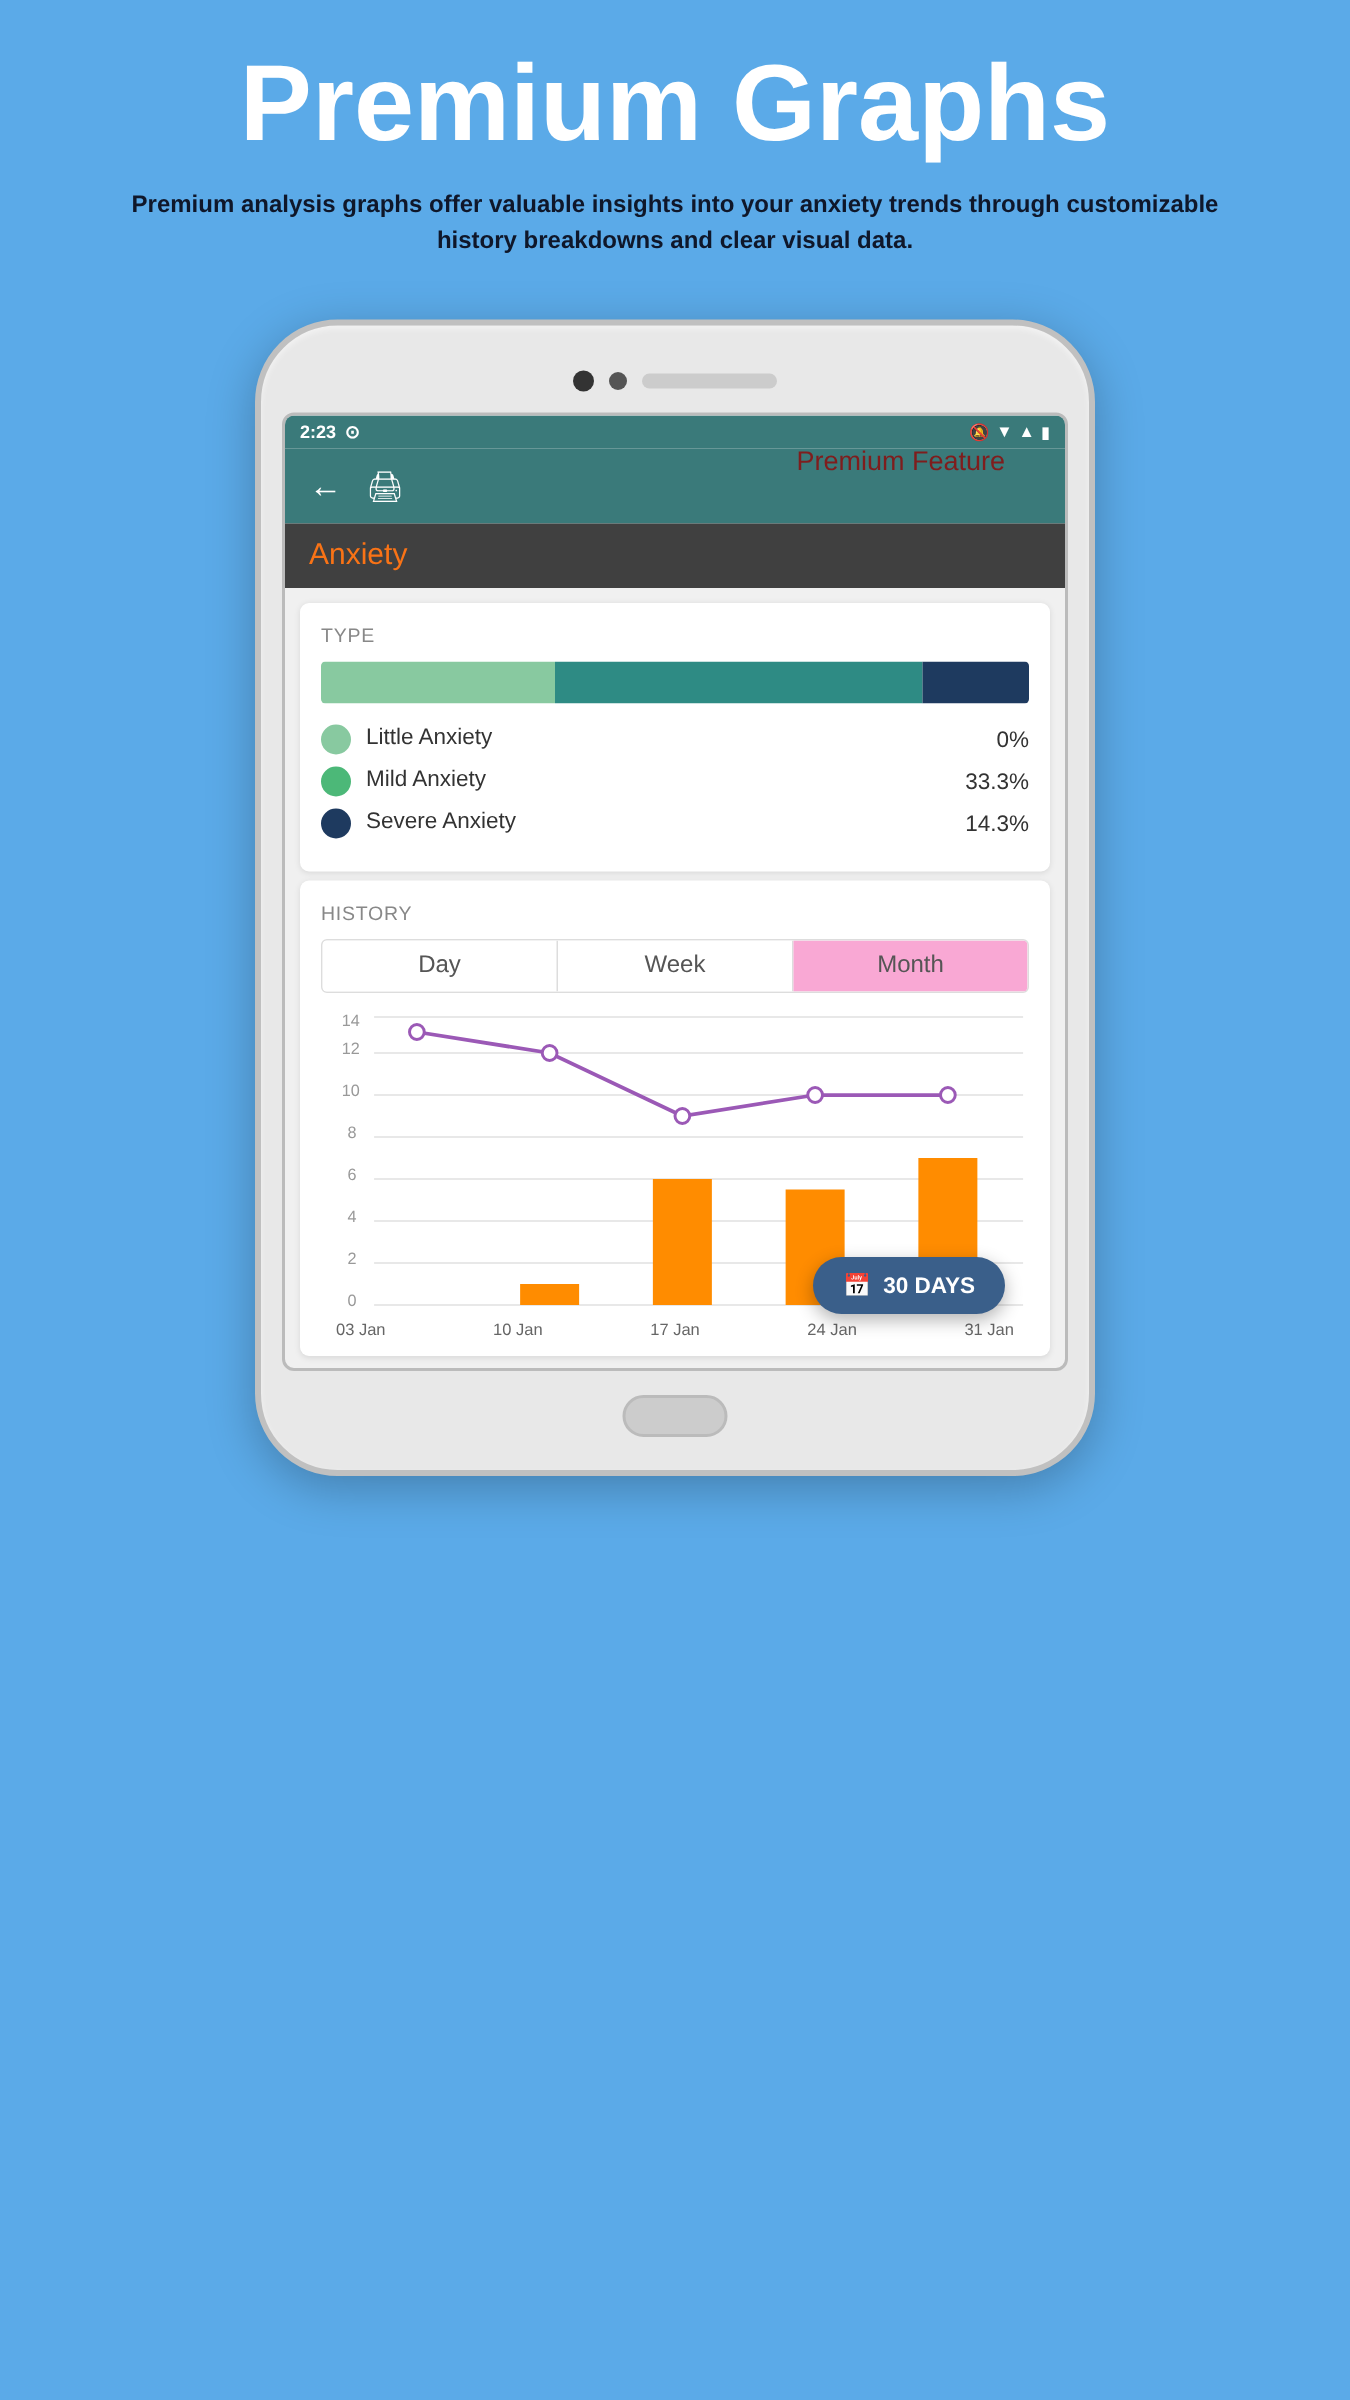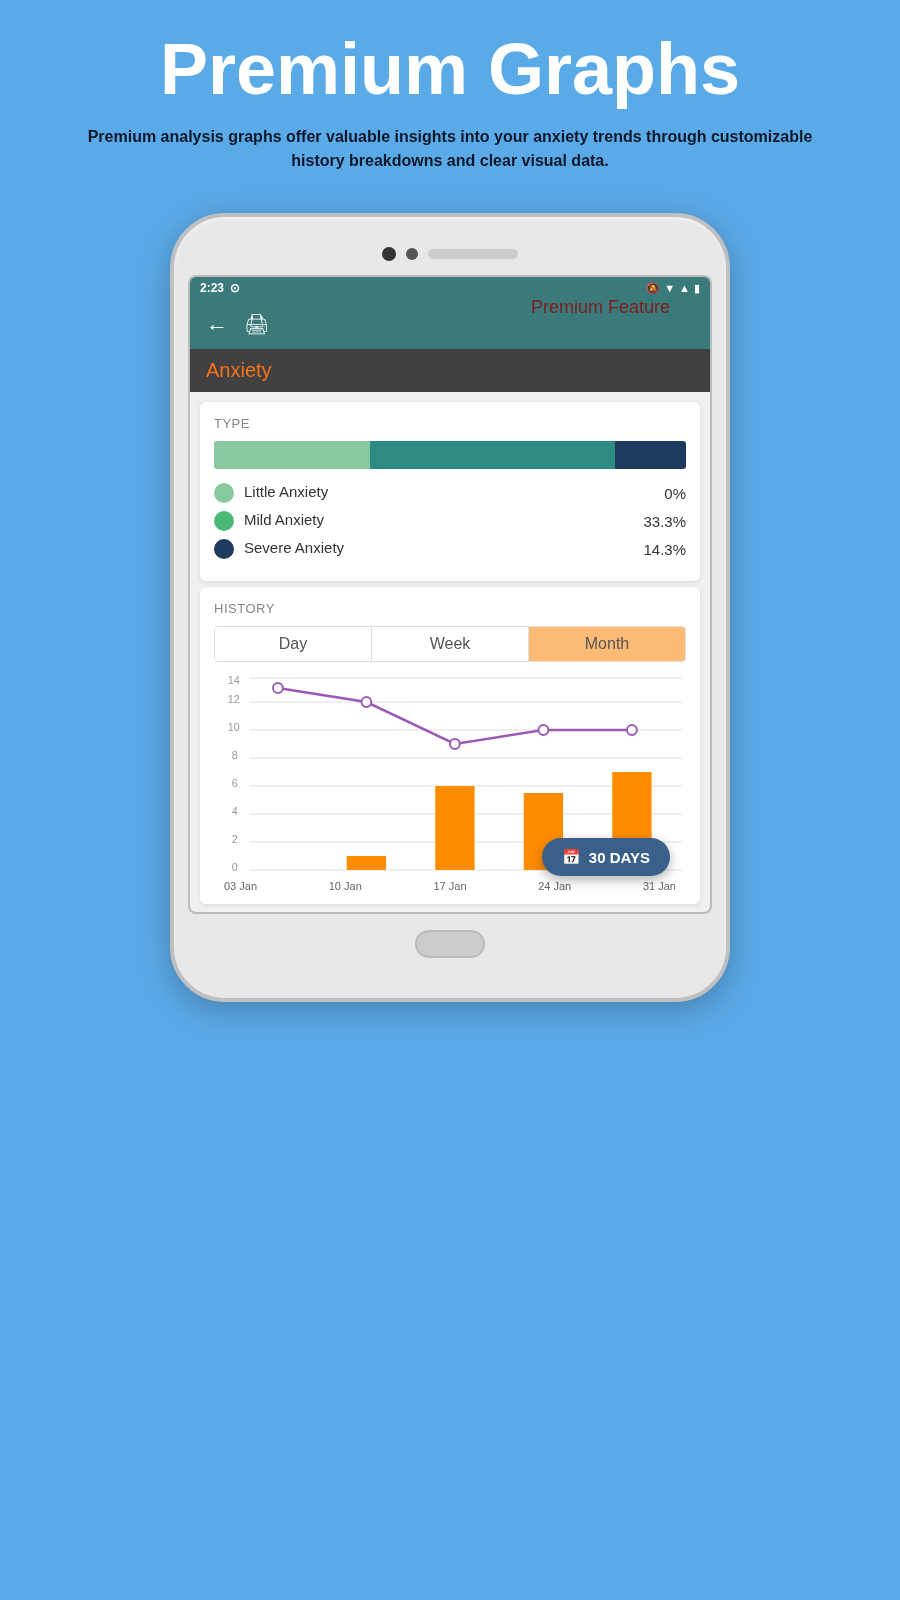--- a/index.html
+++ b/index.html
@@ -49,21 +49,21 @@
       font-size: 18px;
       font-weight: 400;
       z-index: 10;
     }
 
     .phone-outer {
       width: 560px;
       background: #e8e8e8;
       border-radius: 55px;
       border: 4px solid #c0c0c0;
-      padding: 20px 14px 32px;
+      padding: 20px 14px 14px;
       box-shadow: 0 8px 32px rgba(0,0,0,0.25), inset 0 2px 4px rgba(255,255,255,0.5);
       position: relative;
     }
 
     .phone-top-bar {
       display: flex;
       justify-content: center;
       align-items: center;
       gap: 10px;
       padding: 10px 20px 14px;
@@ -237,21 +237,21 @@
       background: white;
       cursor: pointer;
       border-right: 1px solid #ddd;
     }
 
     .tab-item:last-child {
       border-right: none;
     }
 
     .tab-item.active {
-      background: #fdba74;
+      background: #f9a8d4;
       font-weight: 500;
     }
 
     .chart-area {
       position: relative;
       width: 100%;
       height: 230px;
       padding-bottom: 30px;
     }
 

